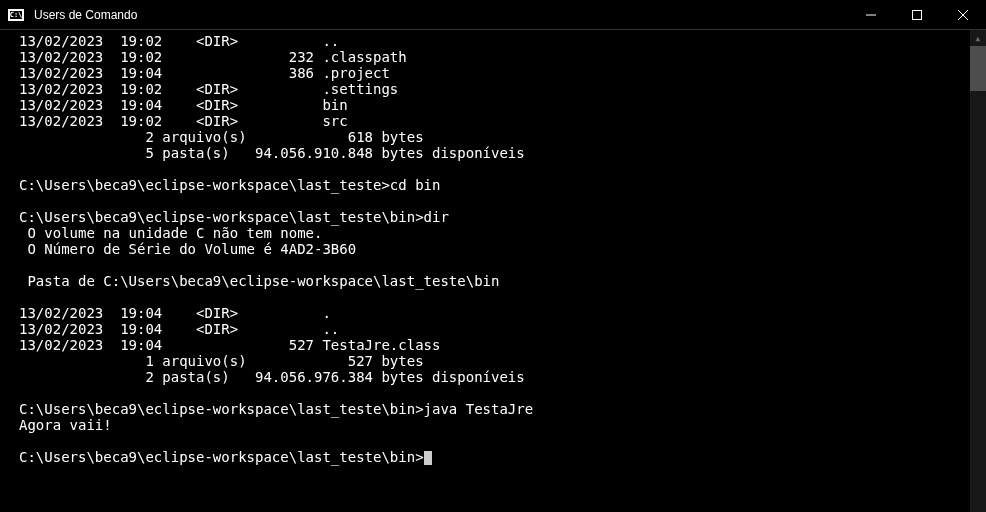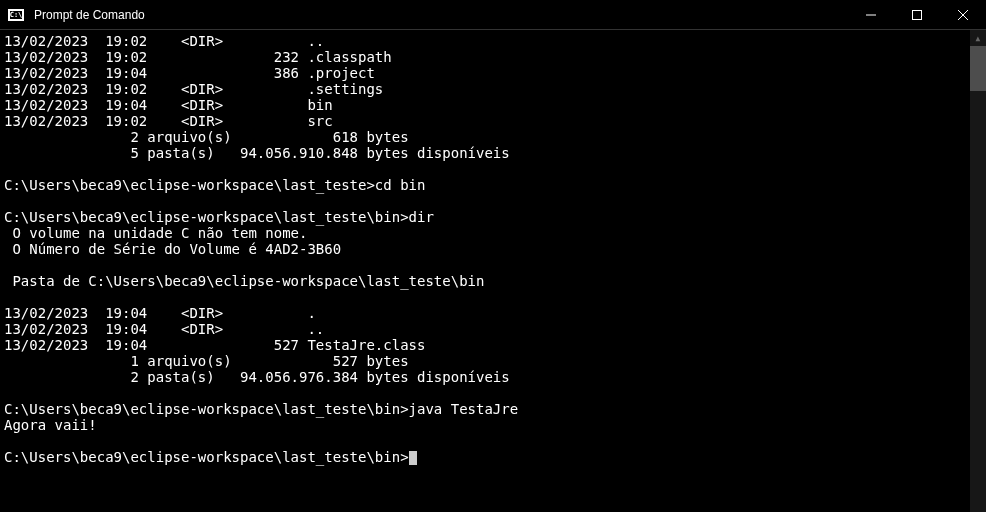--- a/index.html
+++ b/index.html
@@ -59,20 +59,21 @@
       width: 46px;
       height: 100%;
       display: flex;
       align-items: center;
       justify-content: center;
       color: #fff;
     }
     .content-wrap {
       display: flex;
       height: calc(100% - 30px);
+      margin-left: 15px;
     }
     .terminal {
       flex: 1;
       white-space: pre;
       padding: 3px 4px;
       line-height: 16px;
       font-size: 14px;
       letter-spacing: 0px;
       overflow: hidden;
     }
@@ -107,21 +108,21 @@
       background: #4d4d4d;
     }
   </style>
 </head>
 <body>
 
 <div class="titlebar">
   <div class="titlebar-icon">
     <span class="titlebar-icon-text">C:\</span>
   </div>
-  <div class="title">Prompt de Comando</div>
+  <div class="title">Users de Comando</div>
   <div class="window-controls">
     <div class="win-btn">
       <svg width="10" height="10" viewBox="0 0 10 10">
           <line x1="0" y1="5" x2="10" y2="5" stroke="#fff" stroke-width="1"></line>
         </svg>
     </div>
     <div class="win-btn">
       <svg width="10" height="10" viewBox="0 0 10 10">
           <rect x="0.5" y="0.5" width="9" height="9" fill="none" stroke="#fff" stroke-width="1"></rect>
         </svg>

